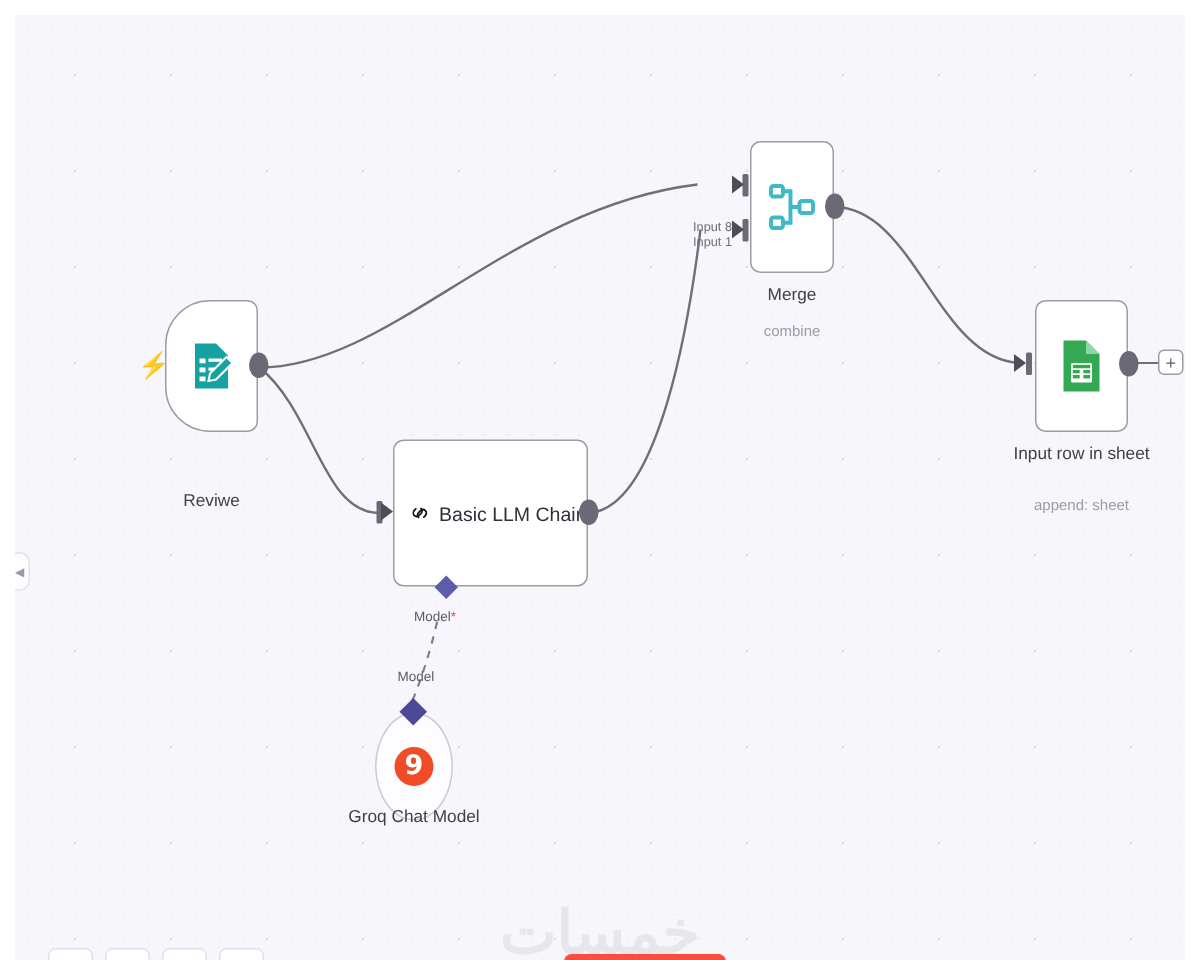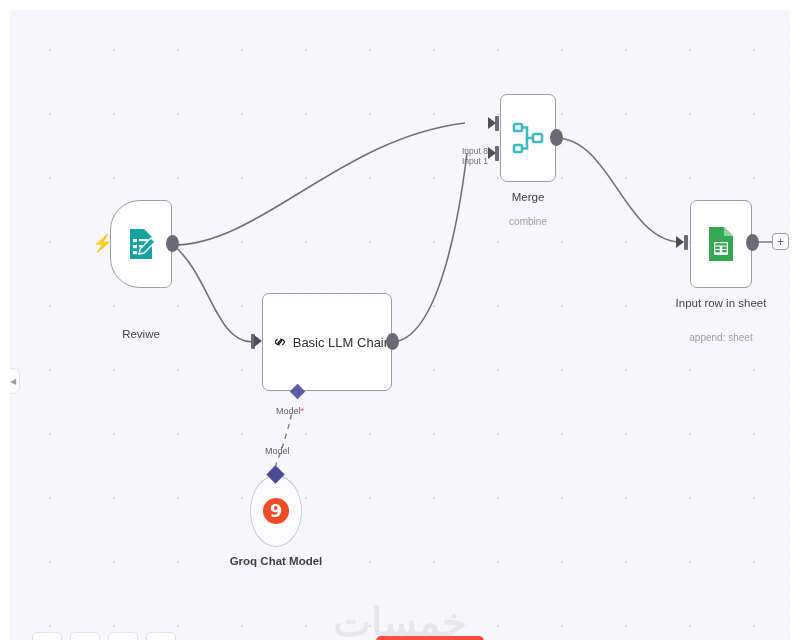--- a/index.html
+++ b/index.html
@@ -276,21 +276,21 @@
 
     <div class="sub-port-label" style="left:255px; top:436px;">Model</div>
 
     <div class="node" style="left:240px; top:465px;">
       <div class="diamond-lg" style="left:19px; top:-7px;"></div>
       <div class="node-oval" style="width:52px; height:72px;">
         <div class="groq-logo">
           <span>9</span>
         </div>
       </div>
-      <div class="node-label" style="top:80px;font-weight:bold;">Groq Chat Model</div>
+      <div class="node-label" style="top:64px;">Groq Chat Model</div>
     </div>
 
     <div id="watermark">خمسات</div>
     <div id="exec-button"></div>
 
     <div id="left-handle">
       <span>◀</span>
     </div>
 
     <div id="bottom-toolbar">

